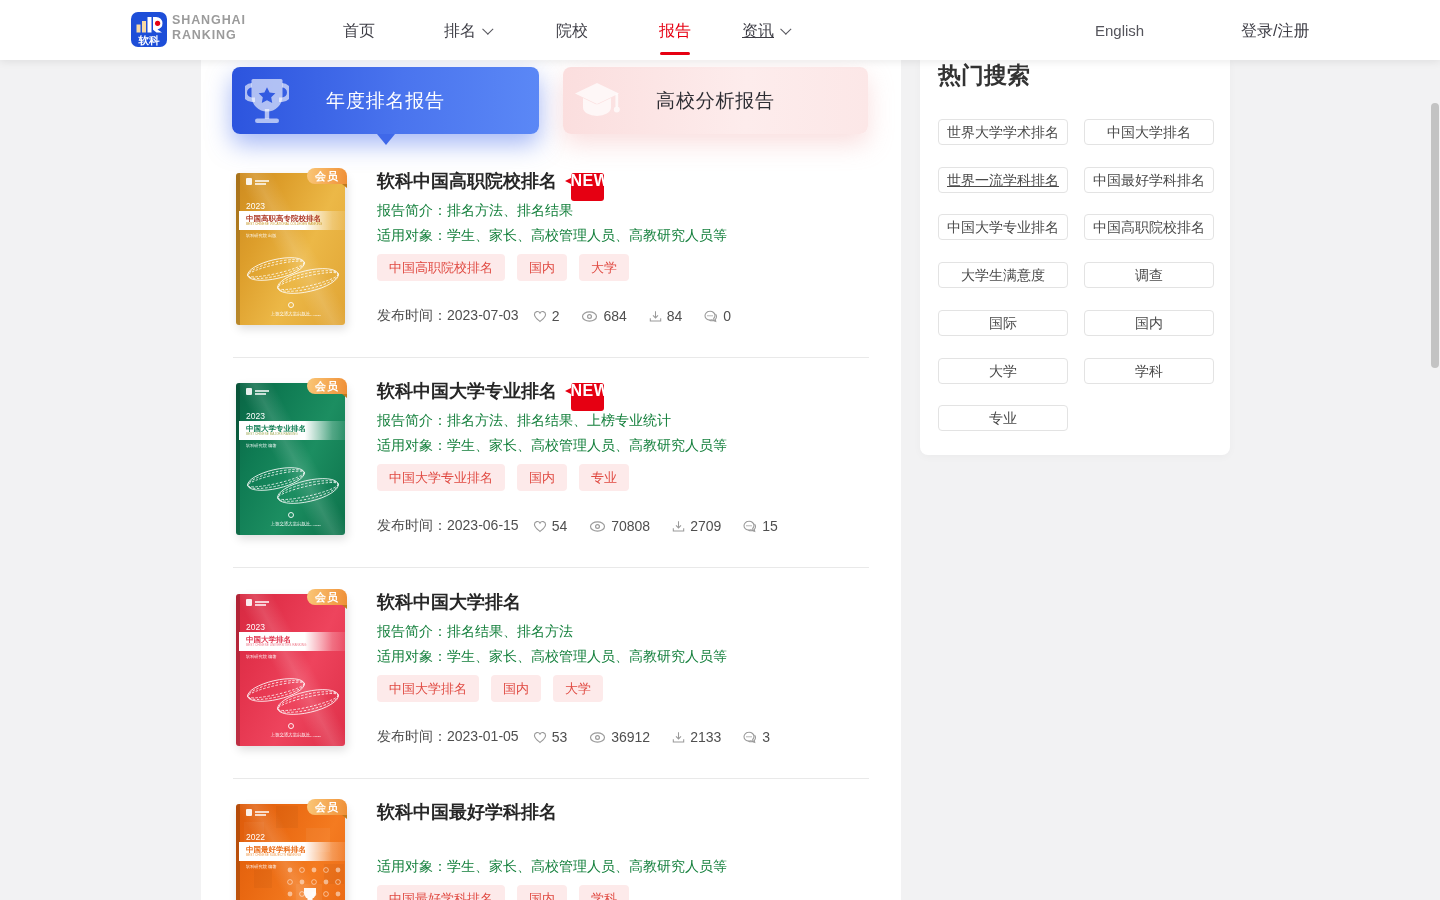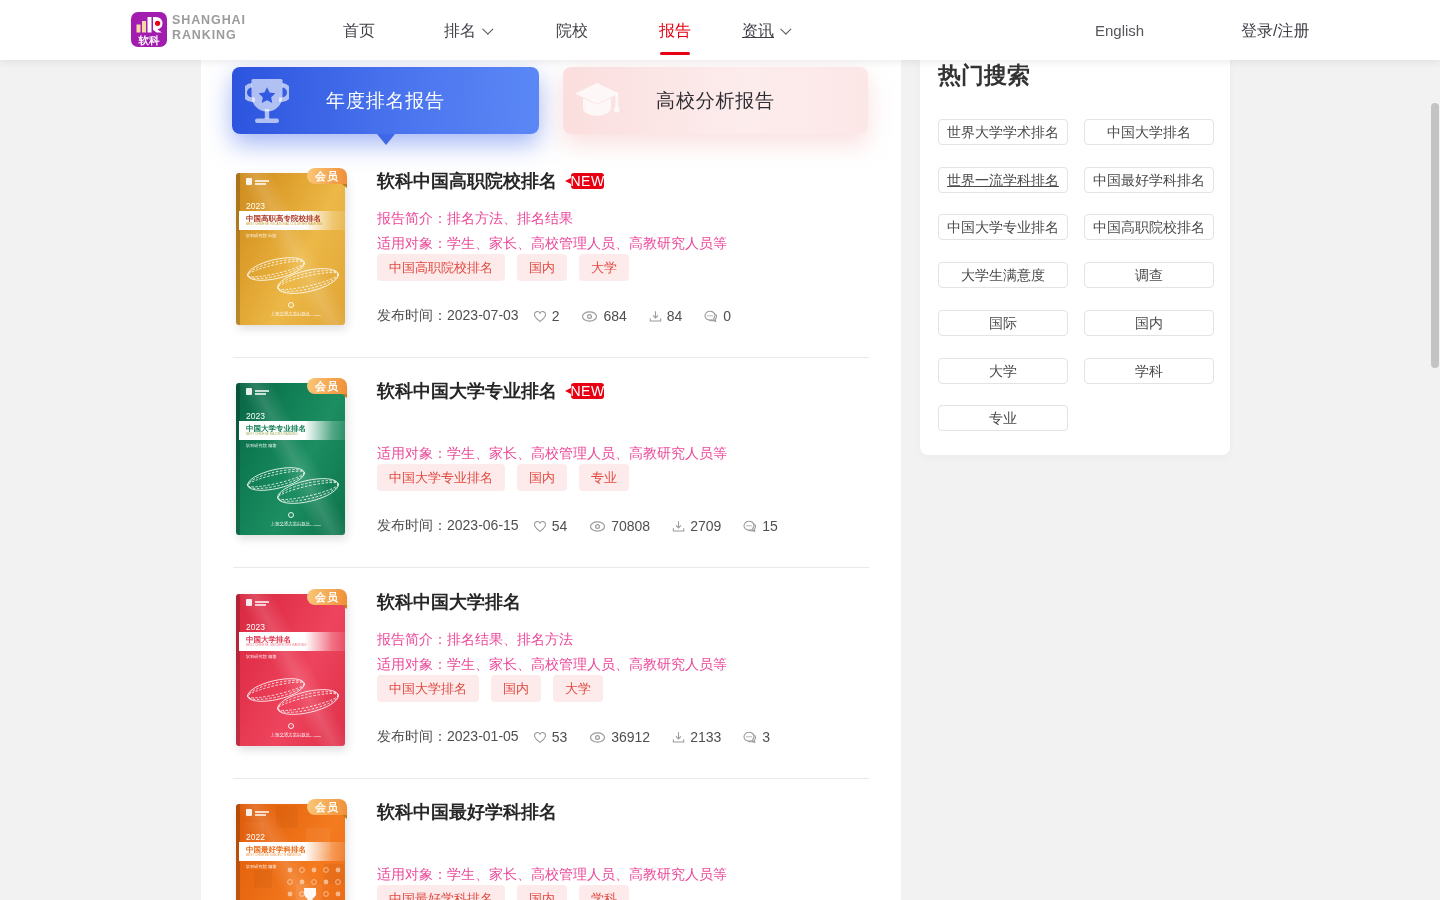--- a/index.html
+++ b/index.html
@@ -3,21 +3,21 @@
 <meta charset="utf-8">
 <title>报告 | 软科</title>
 <style>
 * { margin:0; padding:0; box-sizing:border-box; }
 html,body { width:1440px; height:900px; overflow:hidden; }
 body { font-family:"Liberation Sans", sans-serif; background:#f2f2f3; position:relative; }
 
 
 .header { position:absolute; left:0; top:0; width:1440px; height:60px; background:#fff;
   box-shadow:0 2px 8px rgba(0,0,0,0.08); z-index:50; }
-.logo-box { position:absolute; left:131px; top:12px; width:36px; height:35px; background:#a21caf;
+.logo-box { position:absolute; left:131px; top:12px; width:36px; height:35px; background:#1d4ed8;
   border-radius:7px; overflow:hidden; }
 .logo-text { position:absolute; left:172px; top:13px; color:#9b9b9b; font-weight:bold;
   font-size:12.5px; letter-spacing:0.9px; line-height:15px; }
 .nav { position:absolute; top:0; height:60px; font-size:16px; color:#3e3e46; }
 .nav-item { position:absolute; top:1px; height:60px; line-height:60px; white-space:nowrap; }
 .nav-caret { display:inline-block; width:8px; height:8px; border-right:1.6px solid #55555c;
   border-bottom:1.6px solid #55555c; transform:rotate(45deg) translateY(-4px); margin-left:5px; }
 .nav-active { color:#e60012; }
 .nav-underline { position:absolute; left:660px; top:52px; width:30px; height:3px; background:#e60012; border-radius:2px; }
 
@@ -65,25 +65,25 @@
 .cv-univ .u1 { font-size:10px; line-height:8px; letter-spacing:0.5px; transform:scale(0.42); transform-origin:50% 50%; white-space:nowrap; }
 .cv-univ .u2 { font-size:8px; line-height:6px; transform:scale(0.27); transform-origin:50% 0; white-space:nowrap; margin-top:-3px; }
 .vip { position:absolute; left:106px; top:0; width:40px; height:16px; z-index:3;
   background:linear-gradient(95deg,#fac778 0%,#f3a04a 70%,#ef8f36 100%);
   border-radius:8px 8px 0 8px; text-align:center; color:#fff; font-size:11px; font-weight:bold;
   line-height:16px; letter-spacing:1px; }
 .vip-fold { position:absolute; left:141px; top:16px; width:0; height:0; z-index:2;
   border-top:4px solid #bf7a1e; border-left:5px solid transparent; }
 .card-title { position:absolute; left:176px; top:-1px; font-size:18px; font-weight:bold; color:#262626;
   line-height:28px; }
-.new-badge { position:absolute; top:5px; width:33px; height:16px; background:#e60012; border-radius:3px;
-  color:#fff; font-size:14px; font-weight:normal; text-align:center; line-height:16px; letter-spacing:0.5px; }
+.new-badge { position:absolute; top:5px; width:33px; height:28px; background:#e60012; border-radius:3px;
+  color:#fff; font-size:16px; font-weight:bold; text-align:center; line-height:16px; letter-spacing:0.5px; }
 .new-badge:before { content:""; position:absolute; left:-6px; top:5px; width:0; height:0;
   border-top:3.5px solid transparent; border-bottom:3.5px solid transparent; border-right:6px solid #e60012; }
-.card-line { position:absolute; left:176px; font-size:14px; color:#ec4899;margin-top:8px; }
+.card-line { position:absolute; left:176px; font-size:14px; color:#15803d; }
 .tags { position:absolute; left:176px; top:86px; height:27px; display:flex; gap:12px; }
 .tag { height:27px; line-height:27px; padding:0 12px; background:#fdeaea; border-radius:4px;
   color:#e04a42; font-size:13px; white-space:nowrap; }
 .stats { position:absolute; left:176px; top:137px; height:22px; display:flex; align-items:center;
   font-size:14px; color:#4f4f4f; }
 .stats .lbl { margin-right:14px; }
 .stat { display:flex; align-items:center; margin-right:22px; }
 .stat svg { margin-right:5px; }
 
 
@@ -253,20 +253,21 @@
     <div class="cv-univ">
           <span class="uc"></span>
           <div class="u1">上海交通大学出版社</div>
           <div class="u2">SHANGHAI JIAO TONG UNIVERSITY PRESS</div>
         </div>
   </div>
   <div class="vip">会员</div>
       <div class="vip-fold"></div>
   <div class="card-title">软科中国大学专业排名</div>
       <div class="new-badge" style="left:369.5px;">NEW</div>
+  <div class="card-line" style="top:34px;">报告简介：排名方法、排名结果、上榜专业统计</div>
   <div class="card-line" style="top:59px;">适用对象：学生、家长、高校管理人员、高教研究人员等</div>
   <div class="tags">
         <span class="tag">中国大学专业排名</span>
         <span class="tag">国内</span>
         <span class="tag">专业</span>
       </div>
   <div class="stats">
         <span class="lbl">发布时间：2023-06-15</span>
 <span class="stat"><svg width="14" height="13" viewBox="0 0 16 15" fill="none" stroke="#9a9a9a" stroke-width="1.3">
             <path d="M8 13.2 C5 10.8 1.6 8.4 1.6 5.2 a3.4 3.4 0 0 1 6.4-1.6 a3.4 3.4 0 0 1 6.4 1.6 c0 3.2-3.4 5.6-6.4 8z"></path>

